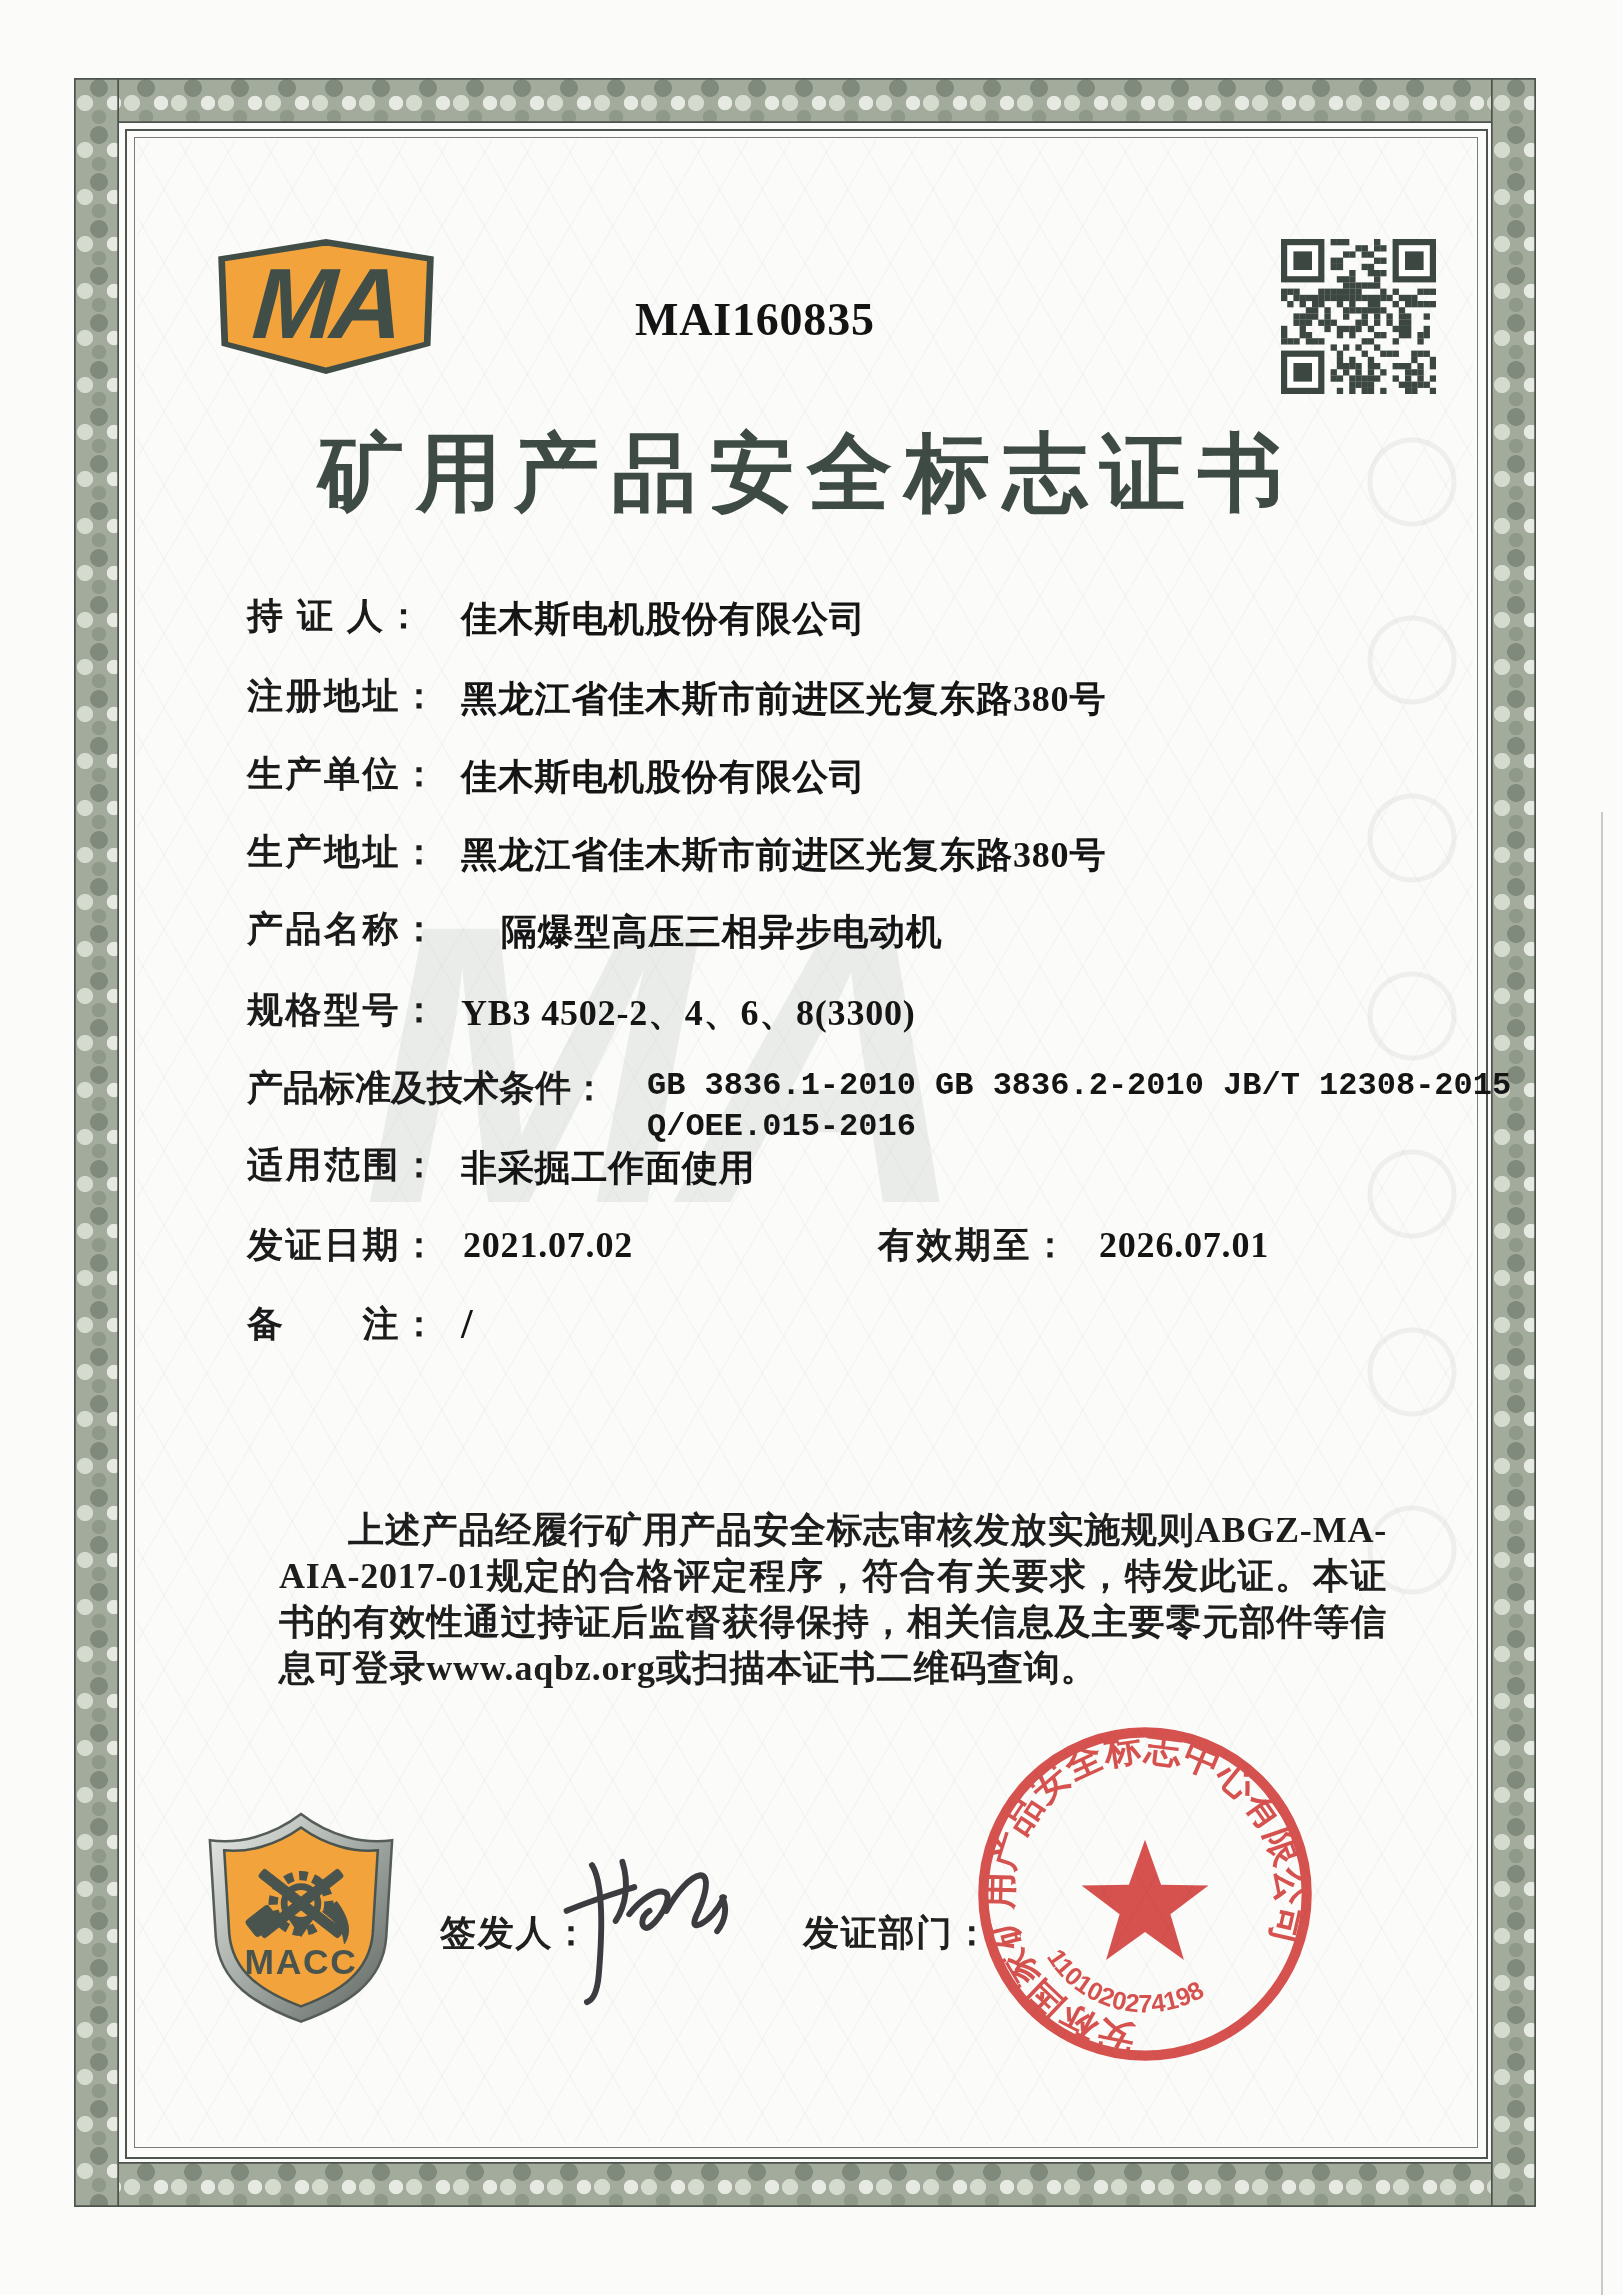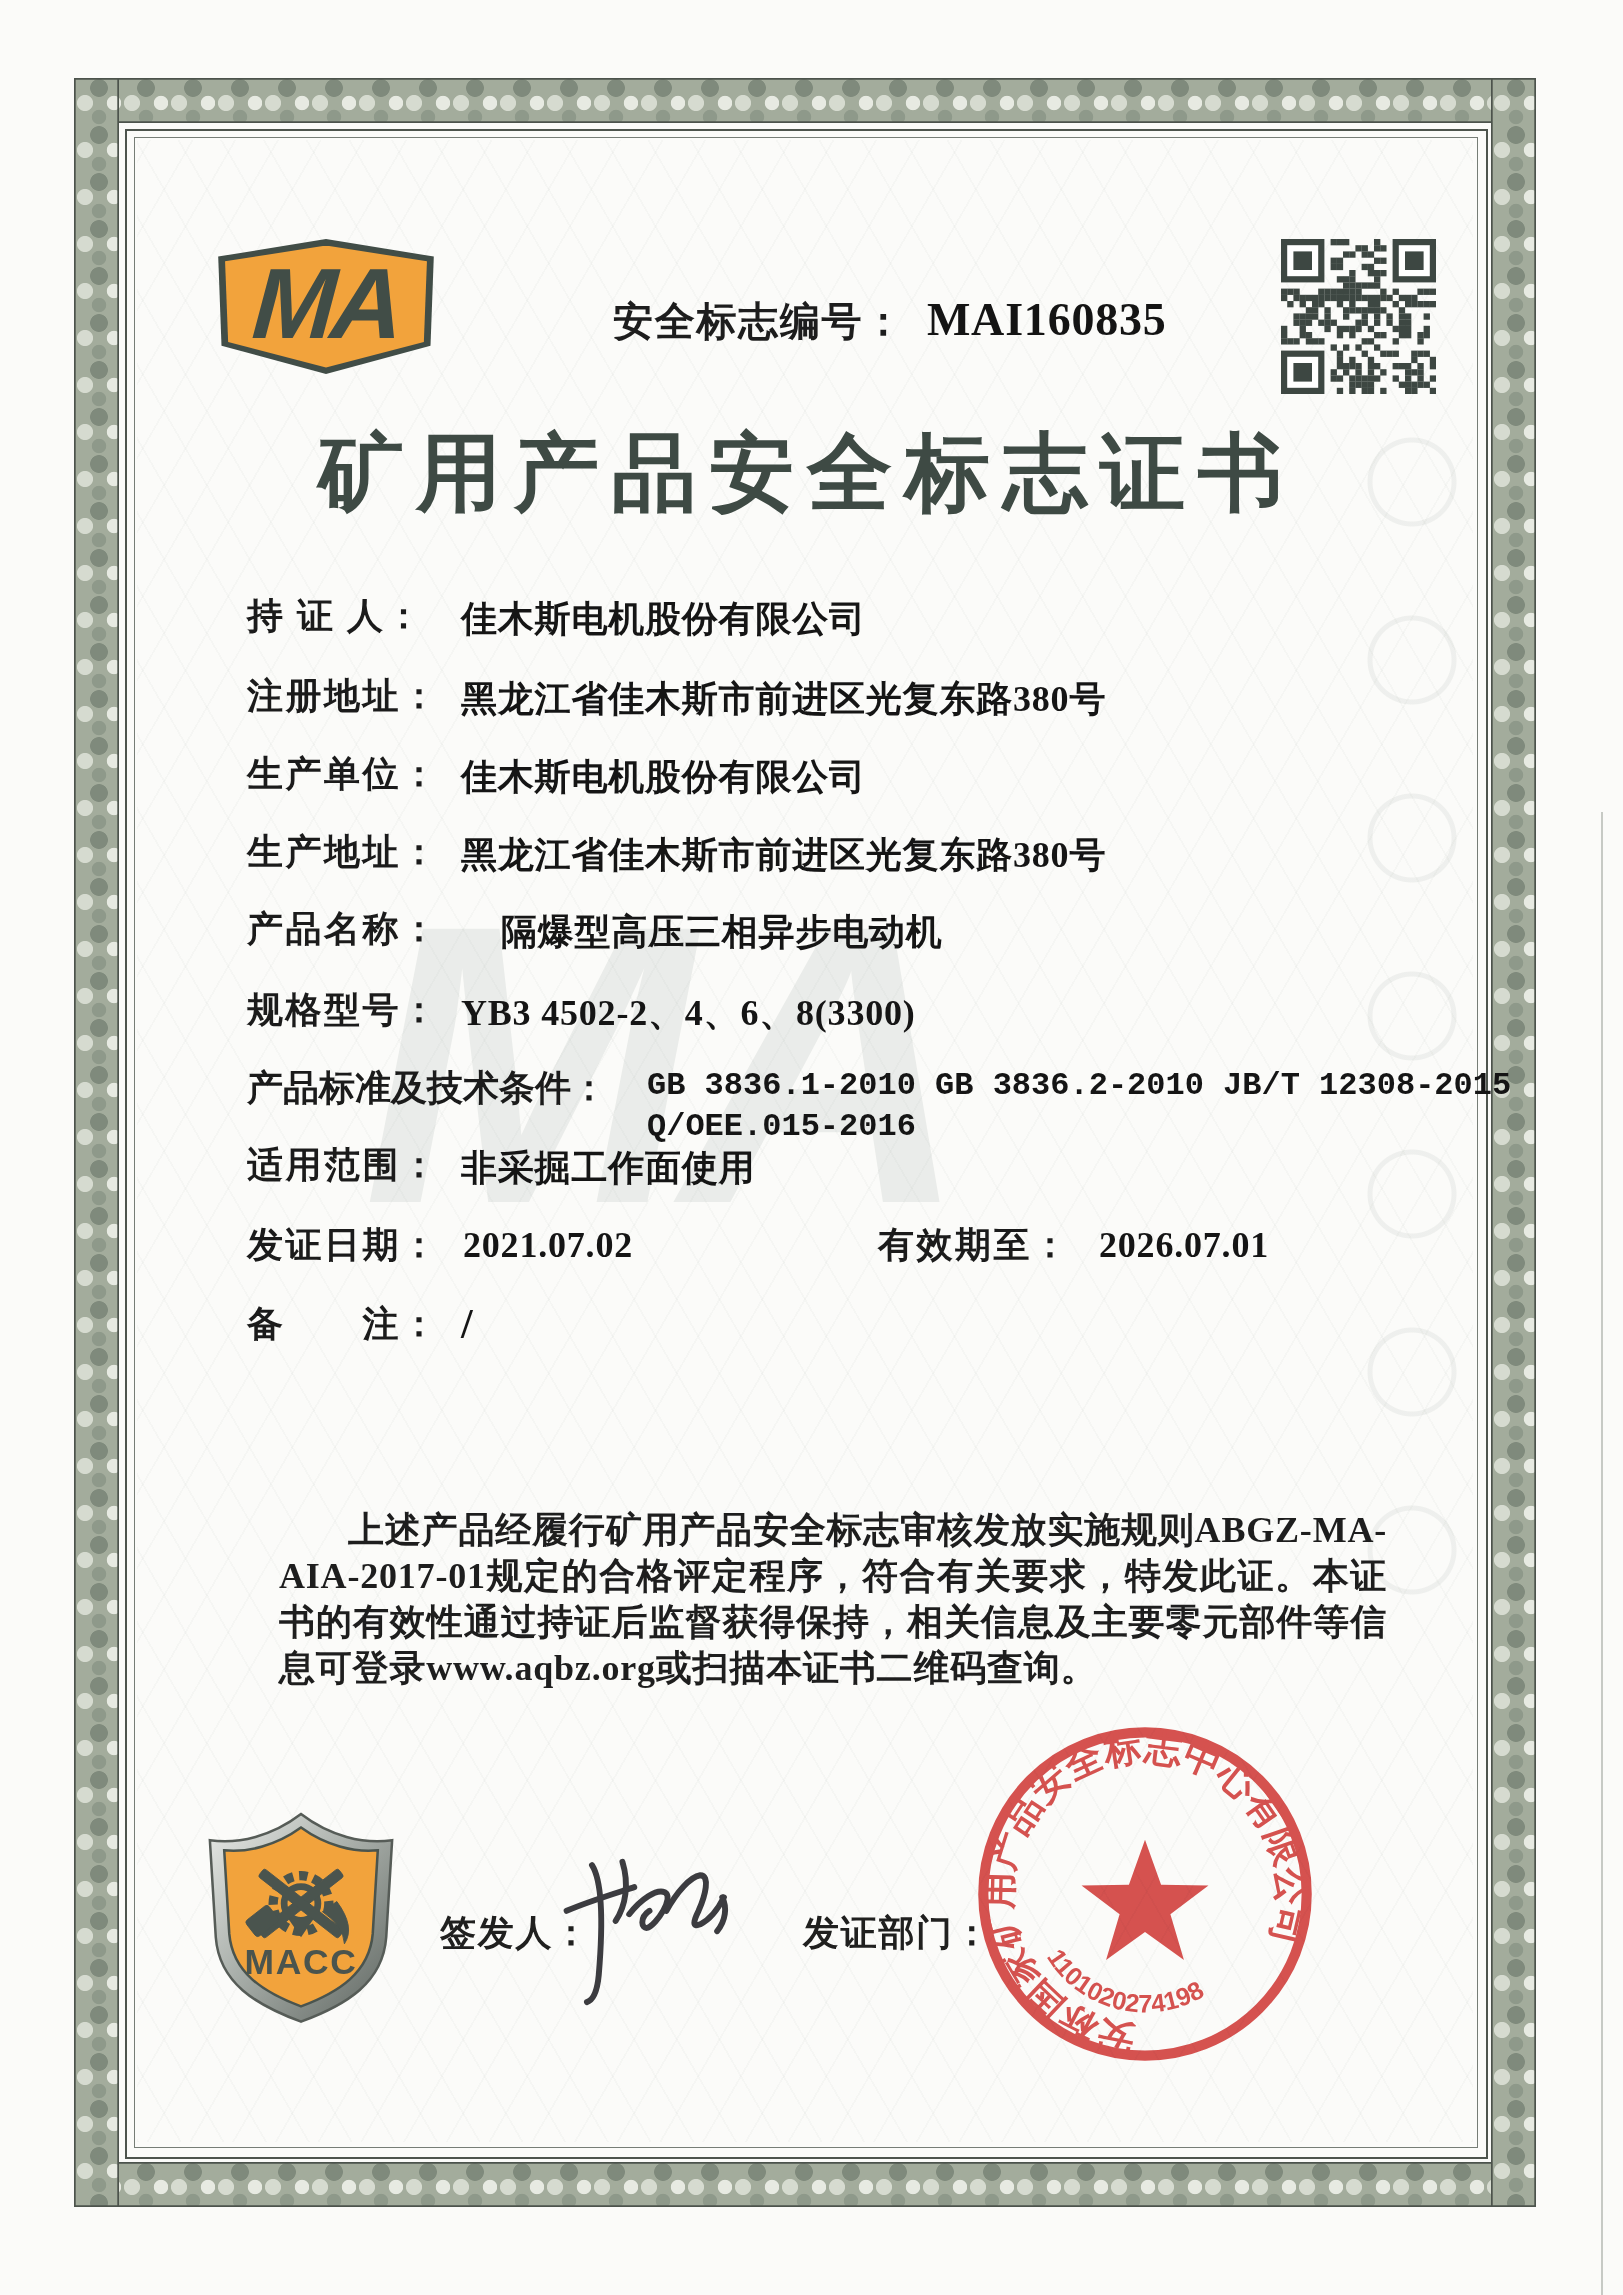--- a/index.html
+++ b/index.html
@@ -139,21 +139,20 @@
 
 <div class="watermark-ma">MA</div>
 
 <div class="ma-logo">
   <div class="ma-logo-inner">
     <span class="ma-logo-text">MA</span>
   </div>
 </div>
 
 <div class="cert-no-line">
-  <span class="cert-no-label">安全标志编号：</span>
   <span class="cert-no-value">MAI160835</span>
 </div>
 
 <svg class="qr" id="qr-svg" viewBox="0 0 25 25">
     <rect x="8" y="0" width="1.02" height="1.02" fill="#3d4742"></rect>
     <rect x="9" y="0" width="1.02" height="1.02" fill="#3d4742"></rect>
     <rect x="10" y="0" width="1.02" height="1.02" fill="#3d4742"></rect>
     <rect x="15" y="0" width="1.02" height="1.02" fill="#3d4742"></rect>
     <rect x="12" y="1" width="1.02" height="1.02" fill="#3d4742"></rect>
     <rect x="13" y="1" width="1.02" height="1.02" fill="#3d4742"></rect>

